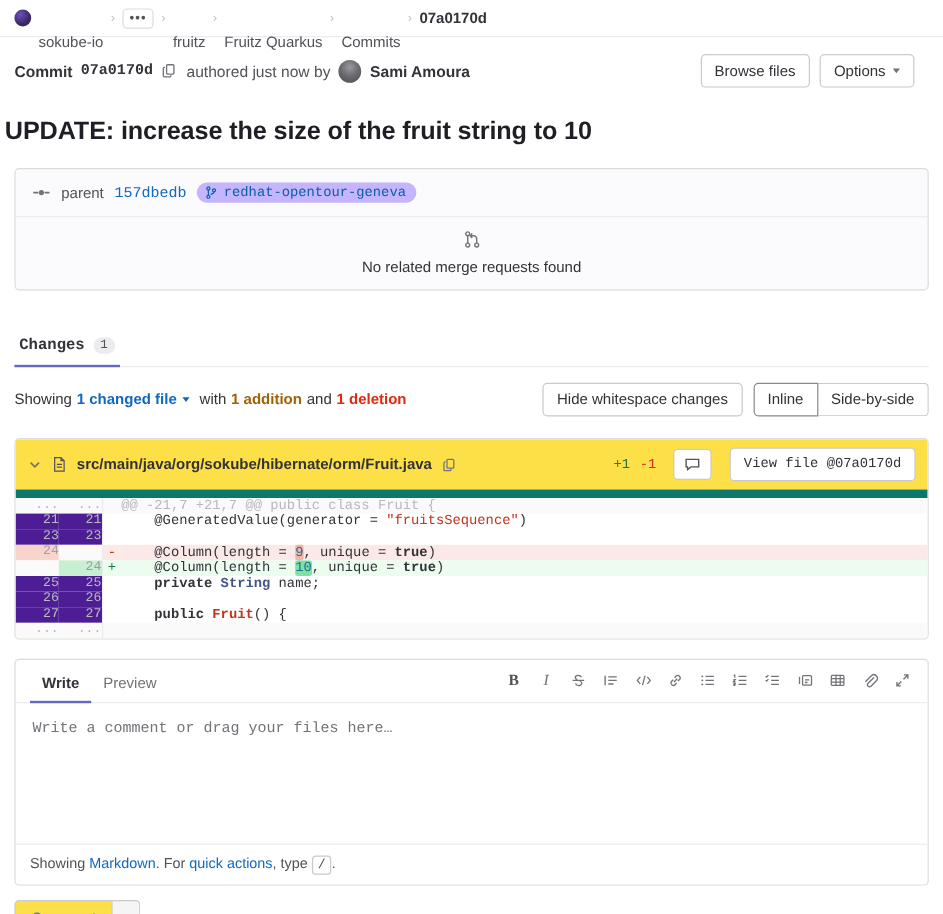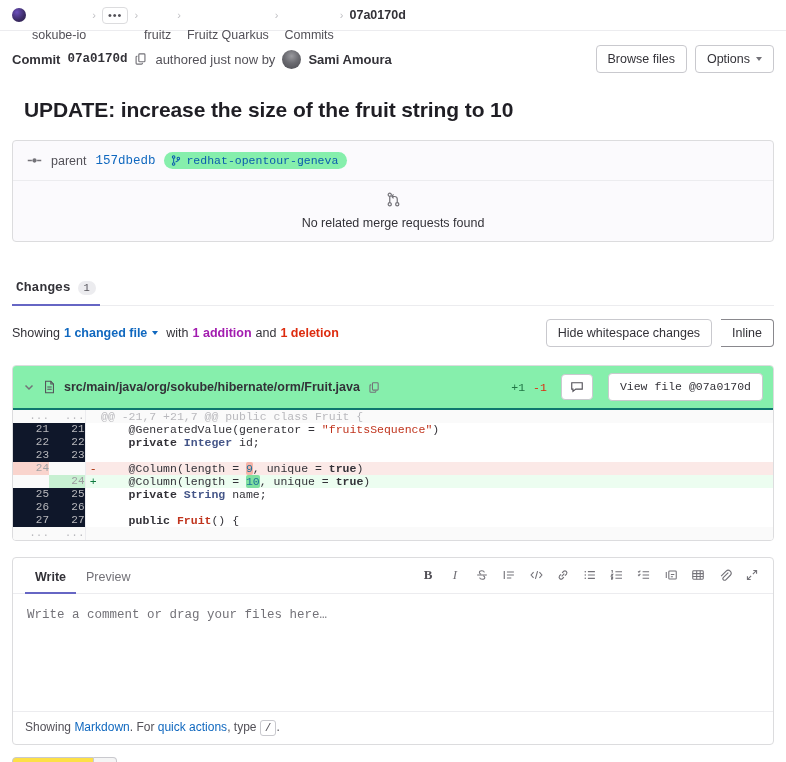--- a/index.html
+++ b/index.html
@@ -34,21 +34,21 @@
   .bc-ellipsis {
     border:1px solid #dcdcde; border-radius:4px;
     padding:0 5px; height:17px; line-height:12px;
     display:flex; align-items:center; color:#535158;
     letter-spacing:1px; font-size:11px;
   }
 
   
   .commit-header {
     display:flex; align-items:center;
-    padding: 14px 12px 13px 12px;
+    padding: 14px 24px 13px 12px;
     gap: 8px;
   }
   .commit-title-line { display:flex; align-items:center; gap:7px; flex:1; font-size:13px; }
   .commit-strong { font-weight:bold; color:#333238; }
   .sha-mono { font-family:"Liberation Mono", monospace; font-weight:bold; font-size:12.5px; }
   .muted { color:#535158; }
   .user-avatar {
     width:19px; height:19px; border-radius:50%;
     background: radial-gradient(circle at 50% 32%, #9a9a9f 0%, #6b6b71 45%, #4a4a50 100%);
     flex:none;
@@ -61,35 +61,35 @@
     padding:5px 11px; font-size:12.5px; color:#333238;
     cursor:pointer; font-family:"Liberation Sans", sans-serif;
     display:inline-flex; align-items:center; gap:6px;
     line-height:16px;
   }
   .caret { width:0;height:0;border-left:3.5px solid transparent;border-right:3.5px solid transparent;border-top:4px solid #737278; }
 
   
   .commit-message {
     font-size: 21px; font-weight: bold; color:#1f1e24;
-    padding: 12px 12px 18px 24px; letter-spacing:-0.1px;
+    padding: 12px 12px 18px 4px; letter-spacing:-0.1px;
   }
 
   
   .info-box {
     margin: 0 12px;
     border:1px solid #dcdcde; border-radius:4px;
     background:#fbfafd;
   }
   .info-row { display:flex; align-items:center; gap:9px; padding:11px 14px; font-size:12.5px; }
   .info-row + .info-row { border-top:1px solid #ececef;flex-direction:column; }
   .link { color:#1068bf; text-decoration:none; cursor:pointer; }
   .branch-badge {
     display:inline-flex; align-items:center; gap:5px;
-    background:#86efac; color:#0b5cad;
+    background:#c4b5fd; color:#0b5cad;
     border-radius:10px; padding:2px 9px 2px 7px;
     font-family:"Liberation Mono", monospace; font-size:11.5px;
   }
 
   
   .tabs { margin: 30px 12px 0 12px; border-bottom:1px solid #ececef; display:flex; }
   .tab {
     padding: 7px 4px 9px 4px; margin-right:16px;
     font-size:13px; color:#333238; font-weight:bold;
     border-bottom:2px solid transparent; cursor:pointer;
@@ -101,60 +101,60 @@
     background:#ececef; color:#535158; border-radius:8px;
     padding:1px 6px; font-size:10.5px; font-weight:normal;
   }
 
   
   .showing-row {
     display:flex; align-items:center;
     padding: 13px 12px 12px 12px; font-size:12.5px;
   }
   .showing-text { display:flex; align-items:center; gap:4px; }
-  .add-count { color:#a21caf; font-weight:bold; }
+  .add-count { color:#a16207; font-weight:bold; }
   .del-count { color:#dd2b0e; font-weight:bold; }
   .spacer { flex:1; }
   .seg-group { display:flex; }
   .seg {
     border:1px solid #c9c9ce; background:#fff; padding:5px 11px;
     font-size:12.5px; color:#333238; cursor:pointer; line-height:16px;
   }
   .seg:first-child { border-radius:4px 0 0 4px; }
   .seg:last-child { border-radius:0 4px 4px 0; border-left:none; }
   .seg.active { border-color:#89888d; background:#fff; position:relative; z-index:2; }
   .ws-btn { margin-right:9px; }
 
   
   .diff-file {
     margin: 6px 12px 0 12px;
     border:1px solid #dcdcde; border-radius:4px; overflow:hidden;
   }
   .diff-head {
     display:flex; align-items:center; gap:8px;
-    background:#86efac; padding:7px 10px;
-    border-bottom:2px solid #0f766e;
+    background:#fde047; padding:7px 10px;
+    border-bottom:7px solid #0f766e;
   }
   .chev-down { color:#737278; cursor:pointer; display:flex; }
   .file-path { font-weight:bold; font-size:12.5px; color:#333238; }
   .plus-count { color:#217645; font-size:11.5px; font-family:"Liberation Mono", monospace; }
   .minus-count { color:#dd2b0e; font-size:11.5px; font-family:"Liberation Mono", monospace; }
 
   
   table.diff { width:100%; border-collapse:collapse; font-family:"Liberation Mono", monospace; font-size:11.5px; }
   table.diff td { padding:0; vertical-align:top; }
   td.num {
     width:36px; min-width:36px; text-align:right;
     padding:1px 8px 1px 4px; color:#b9b9bd;
     user-select:none; cursor:pointer; font-size:11px;
   }
   td.num.b { border-right:1px solid #ececef; }
   td.sign { width:16px; text-align:center; color:#737278; padding:1px 0; }
   td.code { padding:1px 6px 1px 4px; white-space:pre; color:#333238;margin-left:16px; }
-  tr.ctx td.num { background:#0f172a; }
+  tr.ctx td.num { background:#4c1d95; }
   tr.hunk td { background:#fafafa; color:#b9b9bd; }
   tr.hunk td.code { color:#b9b9bd; }
   tr.del td.code { background:#fbe9e7; }
   tr.del td.sign { background:#fbe9e7; color:#a62800; }
   tr.del td.num { background:#f9d4cd; color:#a0a0a4; }
   tr.add td.code { background:#ecfdf0; }
   tr.add td.sign { background:#ecfdf0; color:#0d7a3e; }
   tr.add td.num { background:#c7f0d2; color:#9a9a9e; }
   tr.del td.num.empty, tr.add td.num.empty { background:#fafafa; }
   .wd-del { background:#f5b3a7; border-radius:2px; }
@@ -301,20 +301,21 @@
     <span class="caret" style="border-top-color:#1068bf;margin:0 4px 0 1px;"></span>
     <span>with</span>
     <span class="add-count">1 addition</span>
     <span>and</span>
     <span class="del-count">1 deletion</span>
   </div>
   <div class="spacer"></div>
   <button class="btn ws-btn">Hide whitespace changes</button>
   <div class="seg-group">
     <button class="seg active">Inline</button>
+    <button class="seg">Side-by-side</button>
   </div>
 </div>
 
 <div class="diff-file">
   <div class="diff-head">
     <span class="chev-down">
       <svg width="12" height="12" viewBox="0 0 12 12" fill="none" stroke="currentColor" stroke-width="1.5">
           <path d="M2.5 4.5 6 8l3.5-3.5"></path>
         </svg>
     </span>
@@ -352,26 +353,20 @@
         <td class="num a">...</td>
         <td class="num b">...</td>
         <td class="sign"></td>
         <td class="code">@@ -21,7 +21,7 @@ public class Fruit {</td>
       </tr>
       <tr class="ctx">
         <td class="num a">21</td>
         <td class="num b">21</td>
         <td class="sign"></td>
         <td class="code">    <span class="an">@GeneratedValue</span>(generator = <span class="s">"fruitsSequence"</span>)</td>
-      </tr>
-      <tr class="ctx">
-        <td class="num a">22</td>
-        <td class="num b">22</td>
-        <td class="sign"></td>
-        <td class="code">    <span class="k">private</span> <span class="t">Integer</span> id;</td>
       </tr>
       <tr class="ctx">
         <td class="num a">23</td>
         <td class="num b">23</td>
         <td class="sign"></td>
         <td class="code"> </td>
       </tr>
       <tr class="del">
         <td class="num a">24</td>
         <td class="num b empty"></td>

